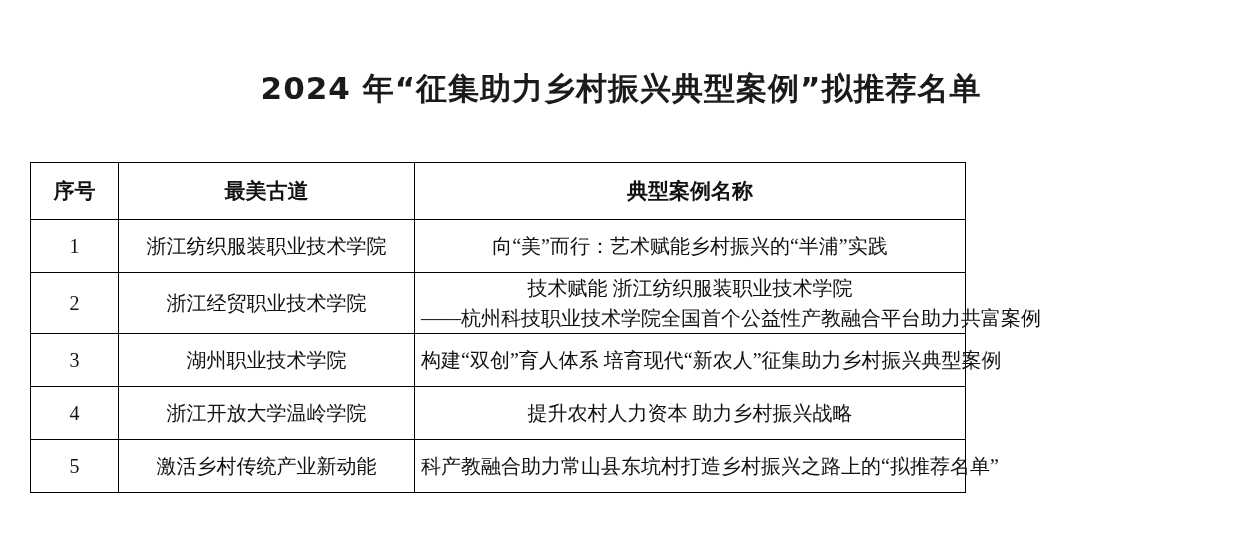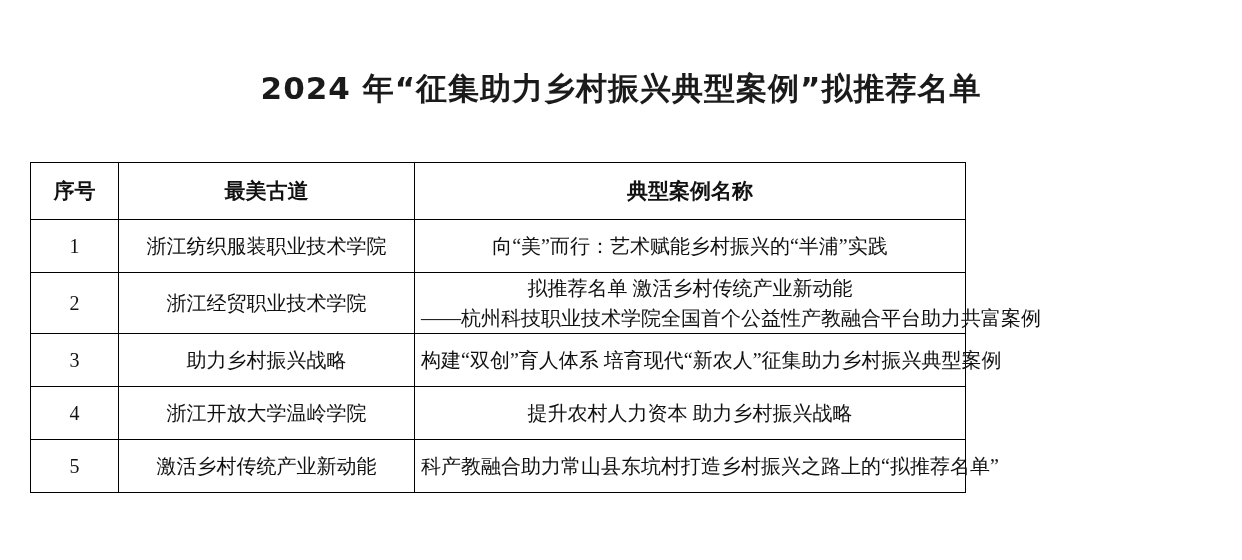--- a/index.html
+++ b/index.html
@@ -101,27 +101,27 @@
           <td>1</td>
           <td>浙江纺织服装职业技术学院</td>
           <td class="case-cell">
             <span class="case-line">向“美”而行：艺术赋能乡村振兴的“半浦”实践</span>
           </td>
         </tr>
         <tr>
           <td>2</td>
           <td>浙江经贸职业技术学院</td>
           <td class="case-cell multiline">
-            <span class="case-line">拟推荐名单 激活乡村传统产业新动能</span>
+            <span class="case-line">技术赋能 浙江纺织服装职业技术学院</span>
             <span class="case-line">——杭州科技职业技术学院全国首个公益性产教融合平台助力共富案例</span>
           </td>
         </tr>
         <tr>
           <td>3</td>
-          <td>助力乡村振兴战略</td>
+          <td>湖州职业技术学院</td>
           <td class="case-cell">
             <span class="case-line">构建“双创”育人体系 培育现代“新农人”征集助力乡村振兴典型案例</span>
           </td>
         </tr>
         <tr>
           <td>4</td>
           <td>浙江开放大学温岭学院</td>
           <td class="case-cell">
             <span class="case-line">提升农村人力资本 助力乡村振兴战略</span>
           </td>

